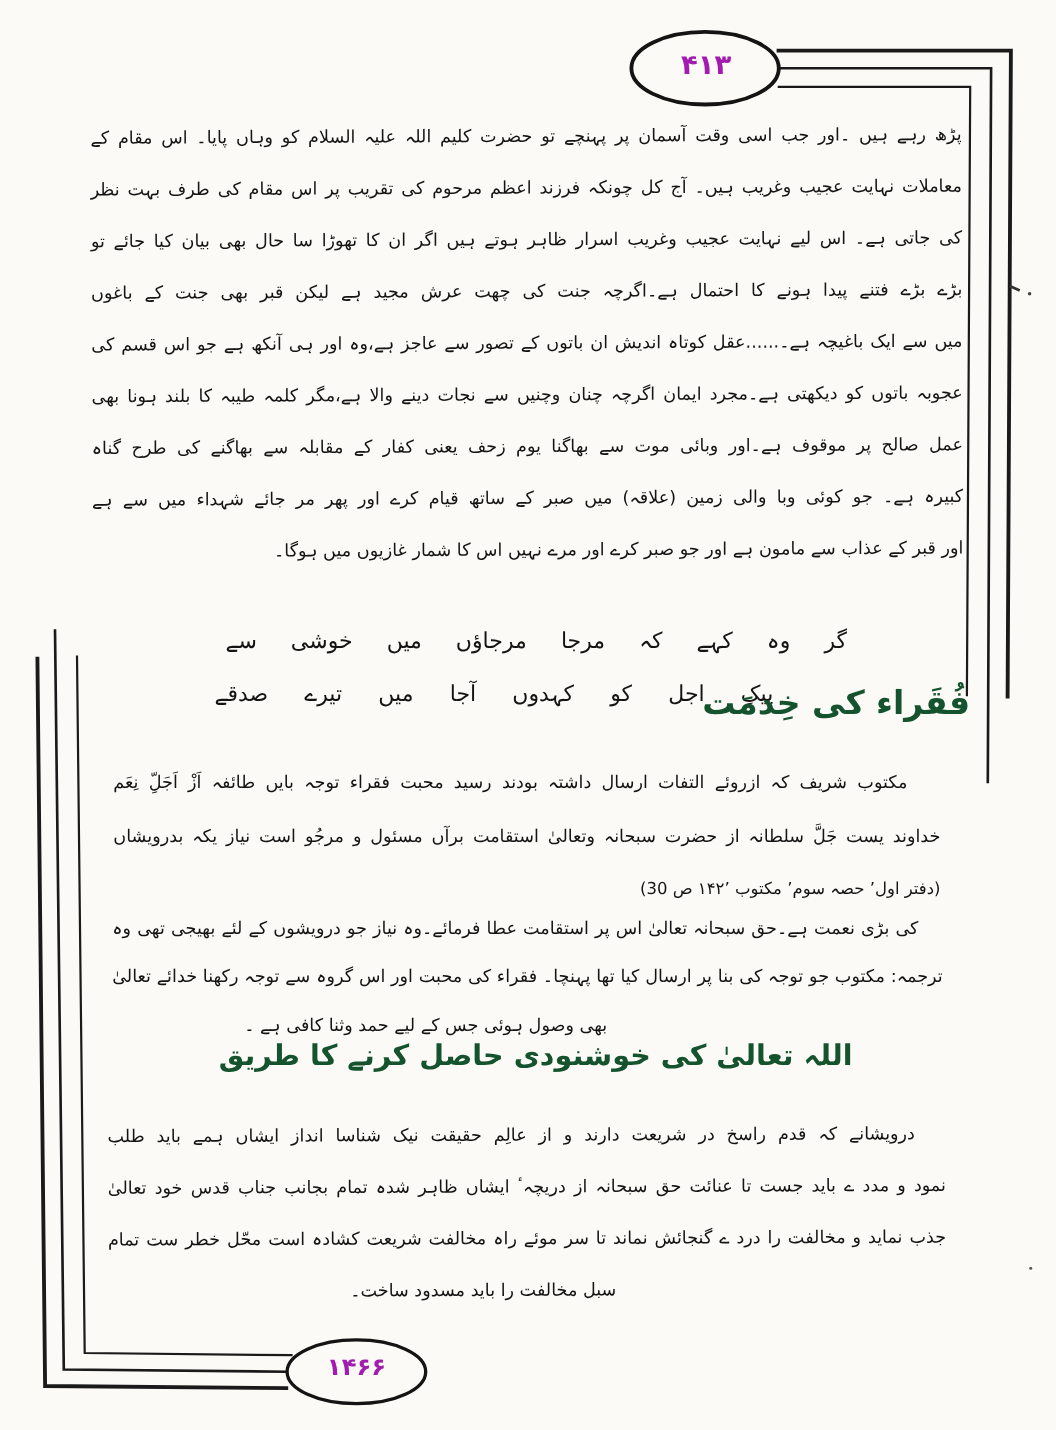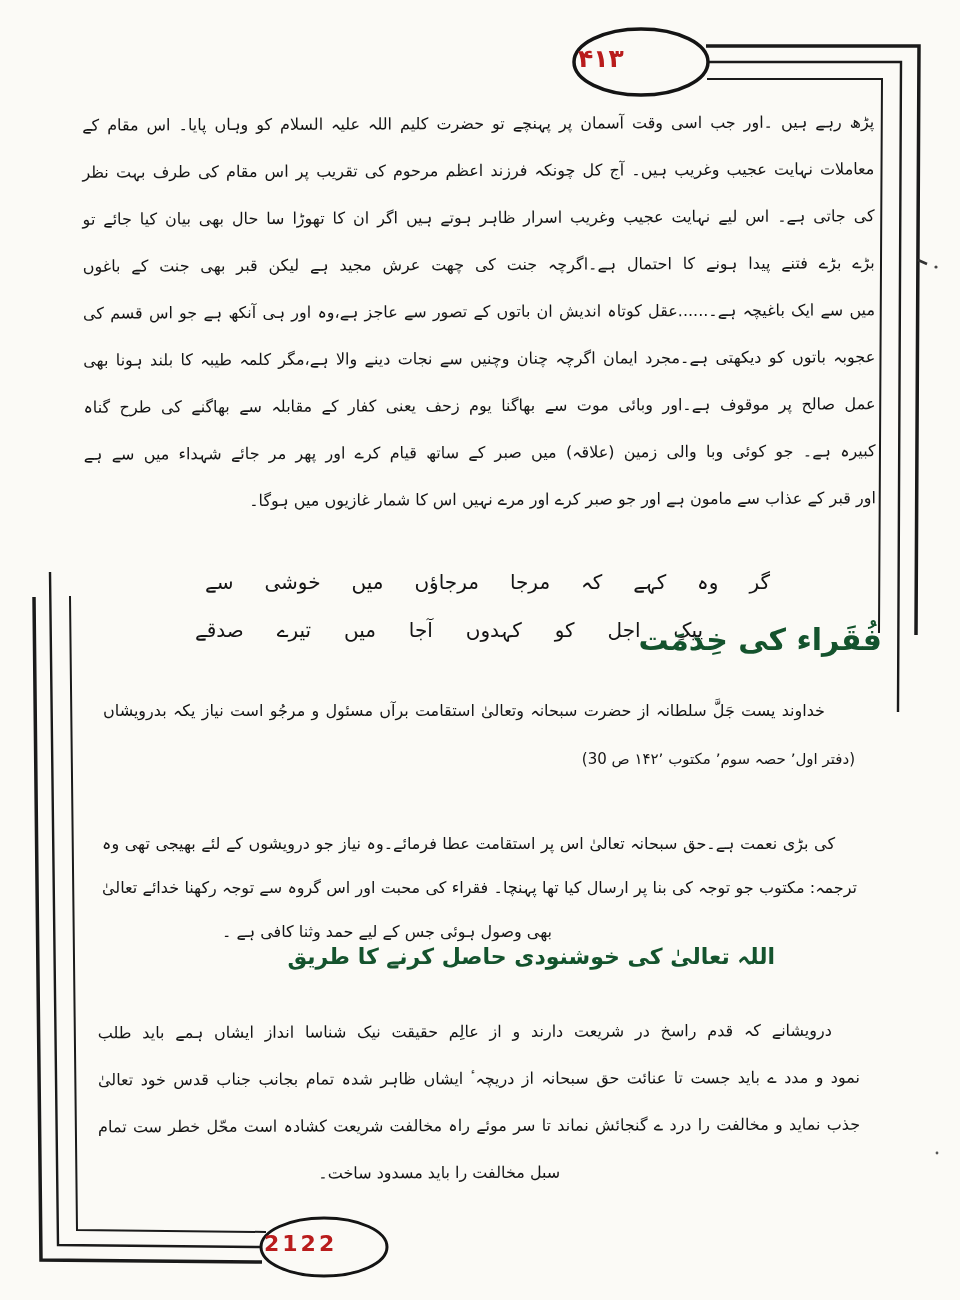--- a/index.html
+++ b/index.html
@@ -4,22 +4,22 @@
 <style>
   html,body{margin:0;padding:0;}
   body{
     width:960px;height:1300px;position:relative;overflow:hidden;
     background:#fbfaf6;
     font-family:"DejaVu Sans","Liberation Sans",sans-serif;
     color:#141414;
   }
   #border-svg{position:absolute;top:0;left:0;width:960px;height:1300px;}
   .pagenum{
-    position:absolute;text-align:left;font-size:25px;font-weight:bold;
-    letter-spacing:5px;color:#b91c1c;
+    position:absolute;text-align:center;font-size:25px;font-weight:bold;
+    letter-spacing:5px;color:#a21caf;
   }
   .pagenum-top{top:44px;left:578px;width:128px;}
   .pagenum-bottom{top:1231px;left:264px;width:120px;font-size:22px;letter-spacing:3px;}
   .textline{
     direction:rtl;text-align:justify;text-align-last:justify;
     white-space:nowrap;overflow:visible;
   }
   .textline.lastline{text-align-last:right;}
   .para{position:absolute;font-size:16px;line-height:47px;}
   .para1{top:100px;right:85px;width:792px;transform:rotate(-0.25deg);}
@@ -27,21 +27,21 @@
     position:absolute;direction:rtl;text-align:justify;text-align-last:justify;
     font-size:20px;white-space:nowrap;margin-top:36px;
   }
   .couplet-1{top:534px;left:205px;width:565px;}
   .couplet-2{top:582px;left:195px;width:508px;}
   .heading{
     position:absolute;direction:rtl;font-weight:bold;color:#14532d;
     white-space:nowrap;
   }
   .heading1{top:622px;right:78px;font-size:30px;}
-  .heading2{top:944px;right:185px;font-size:22px;}
+  .heading2{top:944px;right:185px;font-size:26px;}
   .para2{top:686px;right:105px;width:752px;line-height:49px;}
   .indent-first > .textline:first-child{padding-right:30px;}
   .quoterow{
     display:flex;direction:rtl;justify-content:space-between;align-items:baseline;
   }
   .quoterow .qtail{direction:rtl;white-space:nowrap;}
   .citation{direction:rtl;font-size:15px;white-space:nowrap;padding-left:10px;}
   .para3{top:822px;right:103px;width:755px;line-height:44px;}
   .para3 > .textline:first-child{padding-right:22px;}
   .para3 > .lastline{text-align-last:right;padding-right:305px;}
@@ -64,40 +64,41 @@
 
   <ellipse cx="641" cy="62" rx="67" ry="33" fill="#fbfaf6" stroke="#141414" stroke-width="3.5"></ellipse>
   <ellipse cx="324" cy="1247" rx="63" ry="29" fill="#fbfaf6" stroke="#141414" stroke-width="3"></ellipse>
 
   <path d="M918,260 l9,4" stroke="#333" stroke-width="2.5" fill="none"></path>
   <circle cx="936" cy="267" r="1.6" fill="#444"></circle>
   <circle cx="937" cy="1153" r="1.4" fill="#555"></circle>
 </svg>
 
 <div class="pagenum pagenum-top">۴۱۳</div>
-<div class="pagenum pagenum-bottom">2122</div>
+<div class="pagenum pagenum-bottom">۱۴۶۶</div>
 
 <div class="para para1">
   <div class="textline">پڑھ رہے ہیں ۔اور جب اسی وقت آسمان پر پہنچے تو حضرت کلیم اللہ علیہ السلام کو وہاں پایا۔ اس مقام کے</div>
   <div class="textline">معاملات نہایت عجیب وغریب ہیں۔ آج کل چونکہ فرزند اعظم مرحوم کی تقریب پر اس مقام کی طرف بہت نظر</div>
   <div class="textline">کی جاتی ہے۔ اس لیے نہایت عجیب وغریب اسرار ظاہر ہوتے ہیں اگر ان کا تھوڑا سا حال بھی بیان کیا جائے تو</div>
   <div class="textline">بڑے بڑے فتنے پیدا ہونے کا احتمال ہے۔اگرچہ جنت کی چھت عرش مجید ہے لیکن قبر بھی جنت کے باغوں</div>
   <div class="textline">میں سے ایک باغیچہ ہے۔......عقل کوتاہ اندیش ان باتوں کے تصور سے عاجز ہے،وہ اور ہی آنکھ ہے جو اس قسم کی</div>
   <div class="textline">عجوبہ باتوں کو دیکھتی ہے۔مجرد ایمان اگرچہ چنان وچنیں سے نجات دینے والا ہے،مگر کلمہ طیبہ کا بلند ہونا بھی</div>
   <div class="textline">عمل صالح پر موقوف ہے۔اور وبائی موت سے بھاگنا یوم زحف یعنی کفار کے مقابلہ سے بھاگنے کی طرح گناہ</div>
   <div class="textline">کبیرہ ہے۔ جو کوئی وبا والی زمین (علاقہ) میں صبر کے ساتھ قیام کرے اور پھر مر جائے شہداء میں سے ہے</div>
   <div class="textline lastline">اور قبر کے عذاب سے مامون ہے اور جو صبر کرے اور مرے نہیں اس کا شمار غازیوں میں ہوگا۔</div>
 </div>
 
 <div class="couplet-line couplet-1">گر وہ کہے کہ مرجا مرجاؤں میں خوشی سے</div>
 <div class="couplet-line couplet-2">پیکِ اجل کو کہدوں آجا میں تیرے صدقے</div>
 
 <div class="heading heading1">فُقَراء کی خِدمَت</div>
 
 <div class="para para2 indent-first">
+  <div class="textline">مکتوب شریف کہ ازروئے التفات ارسال داشتہ بودند رسید محبت فقراء توجہ بایں طائفہ اَزْ اَجَلِّ نِعَم</div>
   <div class="textline">خداوند یست جَلَّ سلطانہ از حضرت سبحانہ وتعالیٰ استقامت برآں مسئول و مرجُو است نیاز یکہ بدرویشاں</div>
   <div class="quoterow">
     <span class="citation">(دفتر اول٬ حصہ سوم٬ مکتوب ۱۴۲٬ ص 30)</span>
   </div>
 </div>
 
 <div class="para para3">
   <div class="textline">کی بڑی نعمت ہے۔حق سبحانہ تعالیٰ اس پر استقامت عطا فرمائے۔وہ نیاز جو درویشوں کے لئے بھیجی تھی وہ</div>
   <div class="textline">ترجمہ: مکتوب جو توجہ کی بنا پر ارسال کیا تھا پہنچا۔ فقراء کی محبت اور اس گروہ سے توجہ رکھنا خدائے تعالیٰ</div>
   <div class="textline lastline">بھی وصول ہوئی جس کے لیے حمد وثنا کافی ہے ۔</div>

